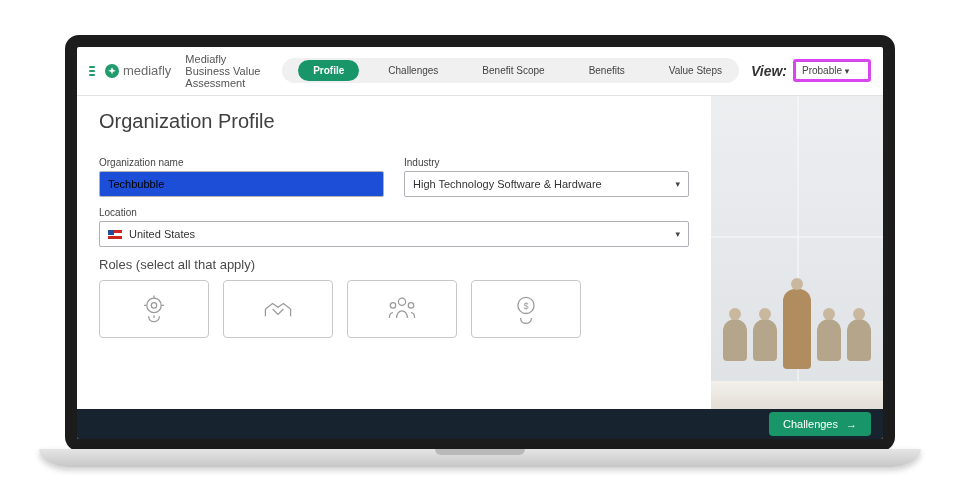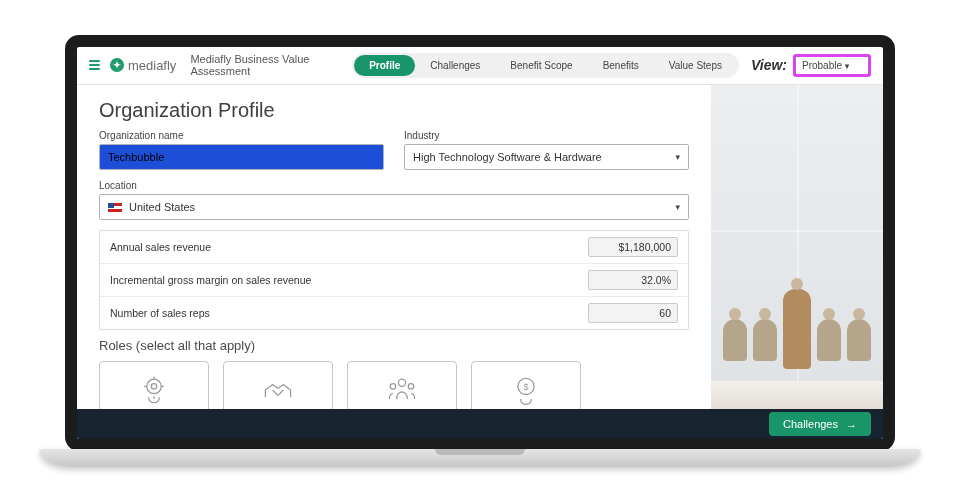--- a/index.html
+++ b/index.html
@@ -11,36 +11,36 @@
   .notch { position:absolute; top:0; left:50%; transform:translateX(-50%); width:90px; height:6px; background:#b9b9b9; border-radius: 0 0 6px 6px; }
 
   
   .topbar { display:flex; align-items:center; gap:6px; padding:6px 12px; border-bottom:1px solid #e3e3e3; font-size:11px; color:#444; }
   .hamburger { width:14px; display:flex; flex-direction:column; gap:2px; cursor:pointer; }
   .hamburger span { height:2px; background:#1f9b6c; border-radius:1px; }
   .brand { display:flex; align-items:center; gap:4px; margin:0 8px 0 4px; font-size:13px; color:#6b6b6b; }
   .brand-icon { width:14px; height:14px; border-radius:50%; background:#1f9b6c; display:flex; align-items:center; justify-content:center; color:#fff; font-size:9px; font-weight:bold; }
   .app-title { color:#555; font-size:11px; margin-right:14px; }
   .tabs { display:flex; align-items:center; background:#f0f0f0; border-radius:14px; padding:2px; }
-  .tab { padding:5px 15px; border-radius:12px; font-size:10px; color:#444; cursor:pointer; white-space:nowrap; }
+  .tab { padding:5px 15px; border-radius:12px; font-size:10px; color:#444; cursor:pointer; white-space:nowrap;margin-left:14px; }
   .tab.active { background:#199669; color:#fff; font-weight:600; }
   .spacer { flex:1; }
   .view-label { font-size:14px; font-weight:700; color:#333;font-style:italic; }
   .view-select { font-size:10px; padding:3px 6px; border:3px solid #d946ef; border-radius:3px; background:#fff; cursor:pointer; min-width:78px; }
 
   
   .content { flex:1; display:flex; overflow:hidden; }
   .form-area { flex:1; padding:14px 22px 0 22px; overflow:hidden; color:#333; }
   .sideimg { width:172px; background: linear-gradient(180deg,#eceef0 0%, #dfe2e5 100%); position:relative; display:flex; flex-direction:column; justify-content:flex-end; align-items:center; overflow:hidden; }
   .window-grid { position:absolute; inset:0; opacity:0.55; }
   .window-grid::before, .window-grid::after { content:""; position:absolute; background:#ffffffbb; }
   .window-grid::before { left:50%; top:0; bottom:0; width:2px; }
   .window-grid::after { top:45%; left:0; right:0; height:2px; }
 
-  h1 { font-size:20px; font-weight:400; color:#404040; margin-bottom:8px; }
+  h1 { font-size:20px; font-weight:400; color:#404040; margin-bottom:24px; }
   .row { display:flex; gap:20px; margin-bottom:10px; }
   .field { flex:1; }
   .field-label { font-size:10px; color:#444; margin-bottom:3px; }
   .text-input { width:100%; font-size:11px; padding:6px 8px; border:1px solid #aeb2b6; background:#1d4ed8; border-radius:2px; }
   .select { display:flex; align-items:center; justify-content:space-between; width:100%; font-size:11px; padding:6px 8px; border:1px solid #aeb2b6; background:#fff; border-radius:2px; cursor:pointer; }
   .loc-wrap { width:48%; }
   .flag { display:inline-block; width:14px; height:9px; background:linear-gradient(#c22 0 33%, #fff 33% 66%, #c22 66% 100%); position:relative; margin-right:4px; vertical-align:middle;}
   .flag::after{ content:""; position:absolute; left:0; top:0; width:6px; height:5px; background:#224b9b;}
   .chev { font-size:9px; color:#444; }
 
@@ -124,34 +124,20 @@
               <div class="select">
                 <span>
                   <span class="flag"></span>
                   <span>United States</span>
                 </span>
                 <span class="chev">▾</span>
               </div>
             </div>
           </div>
 
-          <div class="metrics">
-            <div class="metric-row">
-              <span class="metric-label">Annual sales revenue</span>
-              <input class="metric-val" value="$1,180,000" style="">
-            </div>
-            <div class="metric-row">
-              <span class="metric-label">Incremental gross margin on sales revenue</span>
-              <input class="metric-val" value="32.0%" style="">
-            </div>
-            <div class="metric-row">
-              <span class="metric-label">Number of sales reps</span>
-              <input class="metric-val" value="60" style="">
-            </div>
-          </div>
 
           <div class="roles-title">Roles (select all that apply)</div>
           <div class="role-cards">
             <div class="role-card">
               <svg viewBox="0 0 40 40">
                   <circle cx="20" cy="16" r="8"></circle>
                   <circle cx="20" cy="16" r="3"></circle>
                   <path d="M20 8v-3M20 27v3M12 16h-3M31 16h-3"></path>
                   <path d="M14 28c0 4 3 6 6 6s6-2 6-6"></path>
                 </svg>

